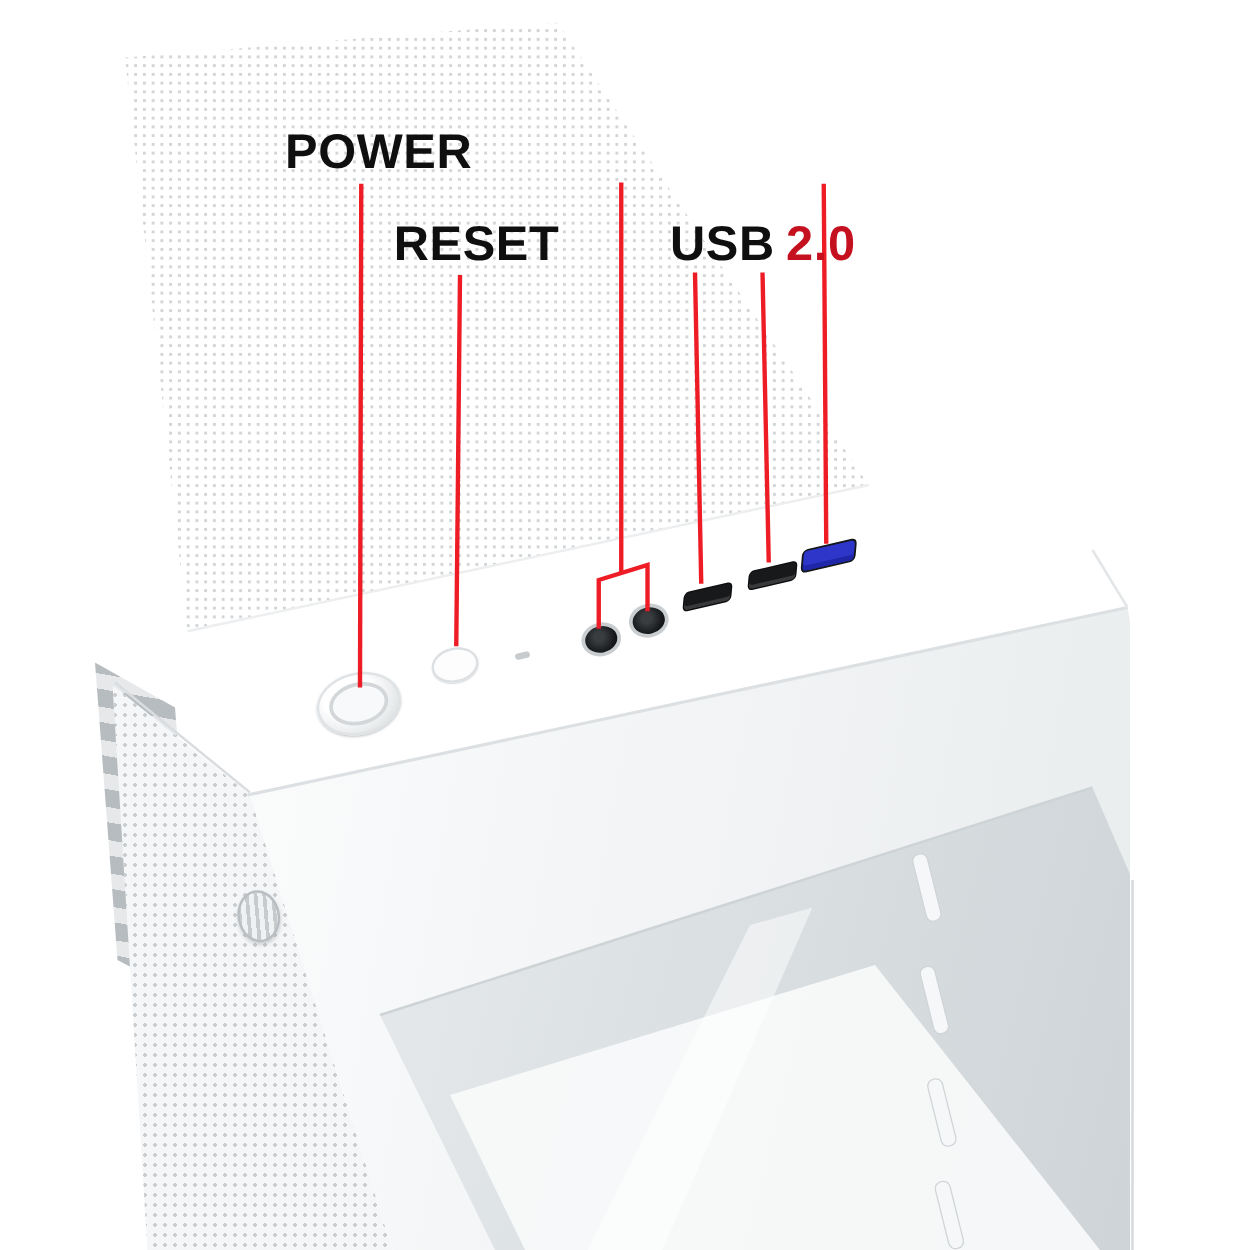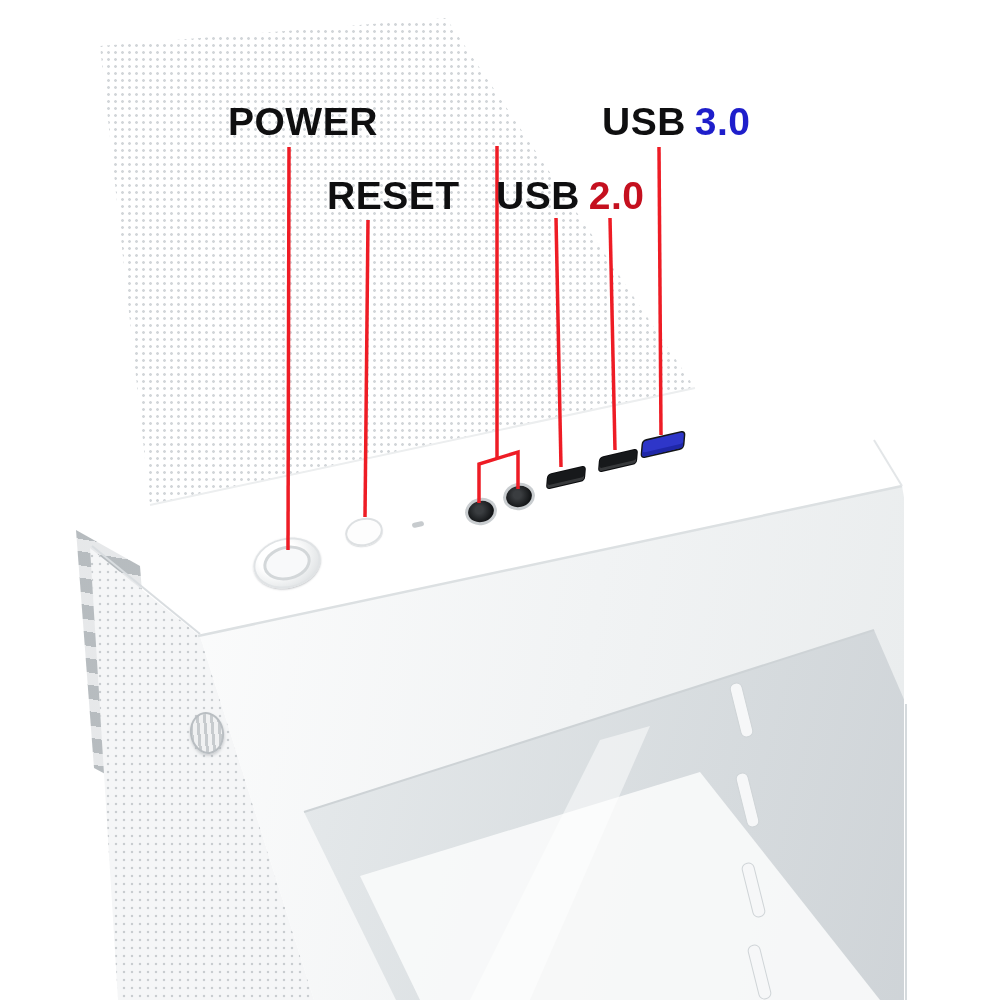--- a/index.html
+++ b/index.html
@@ -107,23 +107,23 @@
 
   
   .label {
     position:absolute; font-size:39px; font-weight:700;
     letter-spacing:.5px; color:#0f0f10; white-space:nowrap;
   }
   .label .red  { color:#c5101f; }
   .label .blue { color:#1e1ecb; }
   .label .gap  { margin-left:9px; }
   .lbl-power { left:228px; top:100px; }
-  .lbl-reset { left:315px; top:174px;margin-left:12px; }
+  .lbl-reset { left:315px; top:174px; }
   .lbl-hdaudio { left:410px; top:100px; }
-  .lbl-usb2 { left:496px; top:174px; }
+  .lbl-usb2 { left:536px; top:174px; }
   .lbl-usb3 { left:602px; top:100px; }
 
   
   svg.overlay { position:absolute; inset:0; width:1000px; height:1000px; pointer-events:none; }
   .leader { fill:none; stroke-width:3.5px; }
   .edge { fill:none; }
 </style>
 </head>
 <body>
 
@@ -169,23 +169,20 @@
     <polyline class="leader" points="497,146 497,458" stroke="#ee1c25"></polyline>
     <polyline class="leader" points="479,503 479,464 518,452 518,489" stroke="#ee1c25"></polyline>
     <polyline class="leader" points="556,218 561,467" stroke="#ee1c25"></polyline>
     <polyline class="leader" points="610,218 615,450" stroke="#ee1c25"></polyline>
     <polyline class="leader" points="659,147 661,435" stroke="#ee1c25"></polyline>
   </svg>
 
   <div class="label lbl-power">
     <span>POWER</span>
   </div>
-  <div class="label lbl-usb3">
-    <span>USB</span><span class="blue gap">3.0</span>
-  </div>
   <div class="label lbl-reset">
     <span>RESET</span>
   </div>
   <div class="label lbl-usb2">
     <span>USB</span><span class="red gap">2.0</span>
   </div>
 
 </div>
 
 </body></html>

